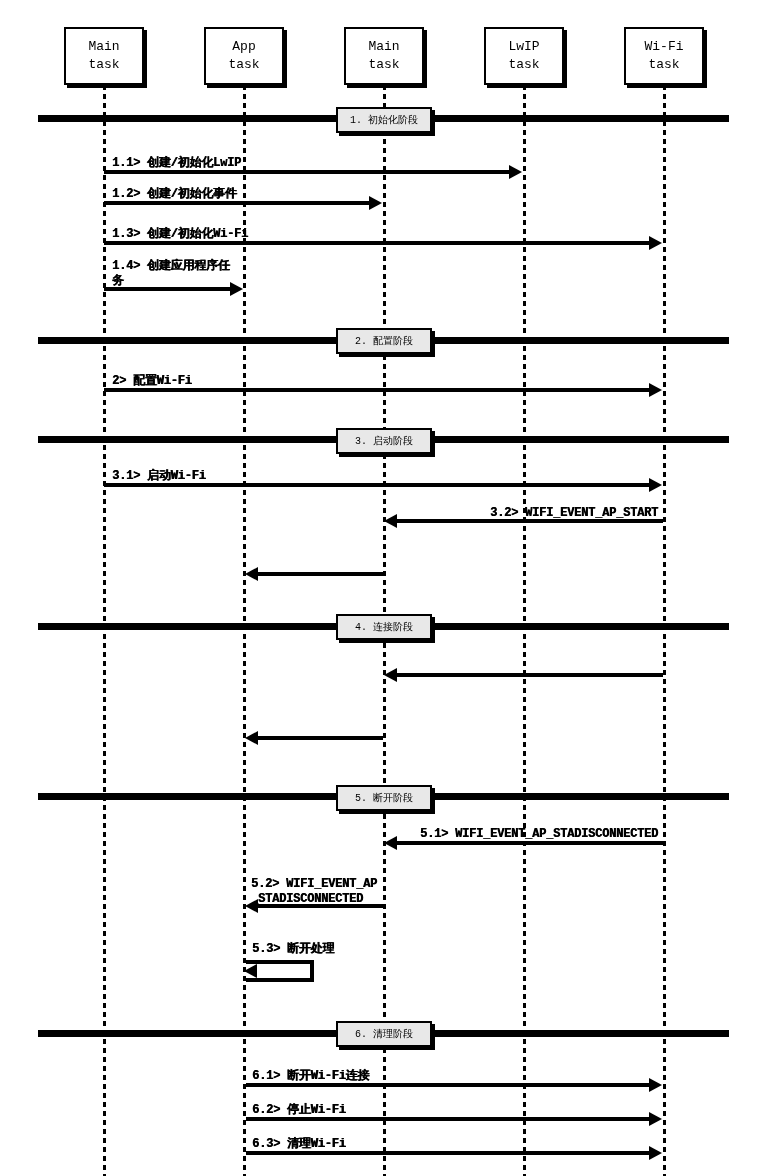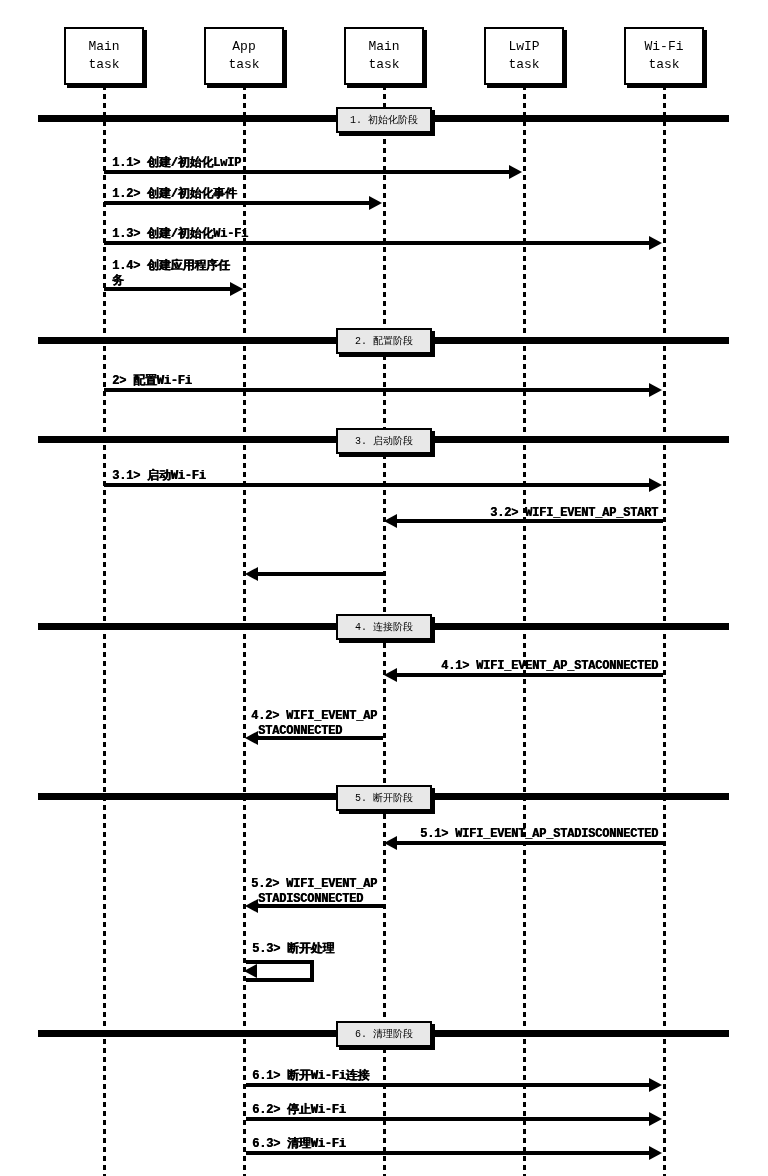--- a/index.html
+++ b/index.html
@@ -132,28 +132,25 @@
   <div class="msg-arrow dir-l" style="left:385px;top:500px;width:278px;">
       <div class="line"></div>
       <div class="head"></div>
     </div>
 
   <div class="msg-arrow dir-l" style="left:246px;top:553px;width:137px;">
       <div class="line"></div>
       <div class="head"></div>
     </div>
 
-  <div class="msg-label align-r" style="right:110px;top:640px;">4.1&gt; WIFI_EVENT_AP_STACONNECTED</div>
   <div class="msg-arrow dir-l" style="left:385px;top:654px;width:278px;">
       <div class="line"></div>
       <div class="head"></div>
     </div>
 
-  <div class="msg-label align-r" style="right:391px;top:690px;">4.2&gt; WIFI_EVENT_AP
-_STACONNECTED</div>
   <div class="msg-arrow dir-l" style="left:246px;top:717px;width:137px;">
       <div class="line"></div>
       <div class="head"></div>
     </div>
 
   <div class="msg-label align-r" style="right:110px;top:808px;">5.1&gt; WIFI_EVENT_AP_STADISCONNECTED</div>
   <div class="msg-arrow dir-l" style="left:385px;top:822px;width:278px;">
       <div class="line"></div>
       <div class="head"></div>
     </div>

